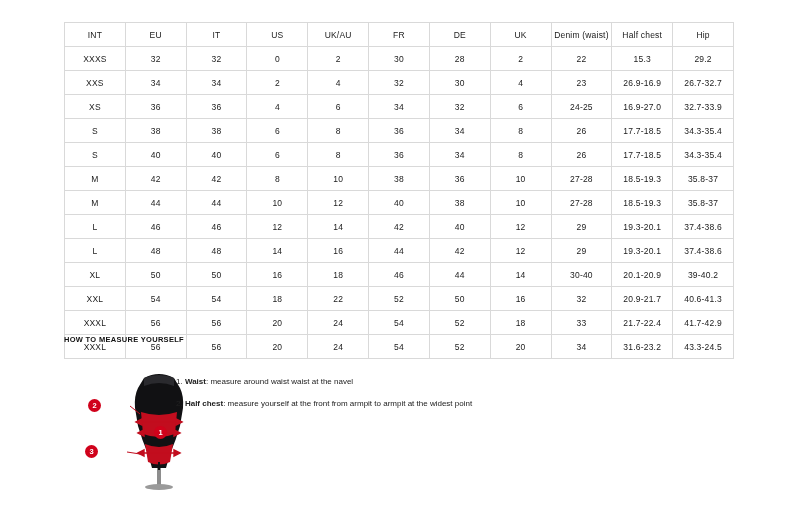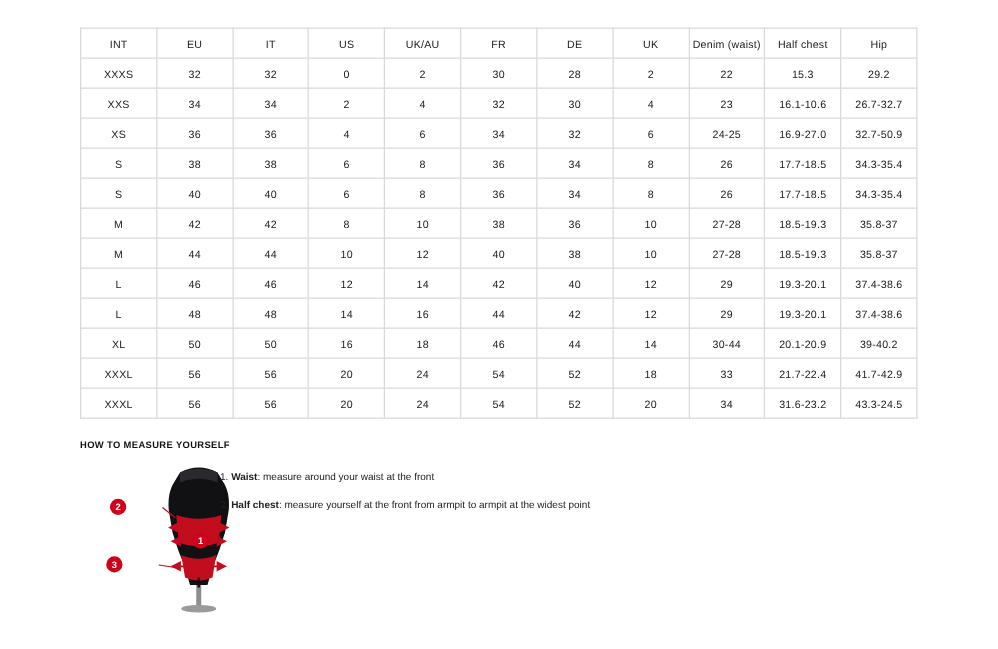--- a/index.html
+++ b/index.html
@@ -49,21 +49,21 @@
   }
   table.size-table thead th {
     font-size: 8.5px;
     font-weight: normal;
   }
 
   
   .howto-title {
     position: absolute;
     left: 64px;
-    top: 351px;
+    top: 335px;
     font-size: 7.5px;
     font-weight: bold;
     letter-spacing: 0.3px;
     color: #111;
   }
   .figure {
     position: absolute;
     left: 100px;
     top: 366px;
     width: 120px;
@@ -139,35 +139,35 @@
         <tr>
           <td>XXS</td>
           <td>34</td>
           <td>34</td>
           <td>2</td>
           <td>4</td>
           <td>32</td>
           <td>30</td>
           <td>4</td>
           <td>23</td>
-          <td>16.1-10.6</td>
+          <td>26.9-16.9</td>
           <td>26.7-32.7</td>
         </tr>
         <tr>
           <td>XS</td>
           <td>36</td>
           <td>36</td>
           <td>4</td>
           <td>6</td>
           <td>34</td>
           <td>32</td>
           <td>6</td>
           <td>24-25</td>
           <td>16.9-27.0</td>
-          <td>32.7-50.9</td>
+          <td>32.7-33.9</td>
         </tr>
         <tr>
           <td>S</td>
           <td>38</td>
           <td>38</td>
           <td>6</td>
           <td>8</td>
           <td>36</td>
           <td>34</td>
           <td>8</td>
@@ -242,23 +242,36 @@
         </tr>
         <tr>
           <td>XL</td>
           <td>50</td>
           <td>50</td>
           <td>16</td>
           <td>18</td>
           <td>46</td>
           <td>44</td>
           <td>14</td>
-          <td>30-44</td>
+          <td>30-40</td>
           <td>20.1-20.9</td>
           <td>39-40.2</td>
+        </tr>
+        <tr>
+          <td>XXL</td>
+          <td>54</td>
+          <td>54</td>
+          <td>18</td>
+          <td>22</td>
+          <td>52</td>
+          <td>50</td>
+          <td>16</td>
+          <td>32</td>
+          <td>20.9-21.7</td>
+          <td>40.6-41.3</td>
         </tr>
         <tr>
           <td>XXXL</td>
           <td>56</td>
           <td>56</td>
           <td>20</td>
           <td>24</td>
           <td>54</td>
           <td>52</td>
           <td>18</td>
@@ -324,20 +337,20 @@
       <line x1="27" y1="86" x2="40" y2="88" stroke="#c20d1e" stroke-width="1"></line>
     </svg>
   </div>
 
   <div class="num-badge badge1">1</div>
   <div class="num-badge badge2">2</div>
   <div class="num-badge badge3">3</div>
 
   <div class="instructions">
     <div class="line">
-      <span>1. </span><b>Waist</b><span>: measure around your waist at the front</span>
+      <span>1. </span><b>Waist</b><span>: measure around waist waist at the navel</span>
     </div>
     <div class="line">
       <span>2. </span><b>Half chest</b><span>: measure yourself at the front from armpit to armpit at the widest point</span>
     </div>
   </div>
 
 </div>
 
 </body></html>

